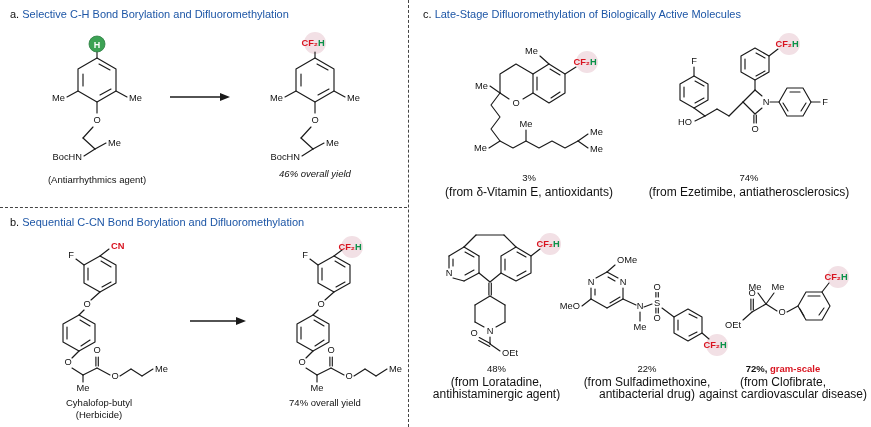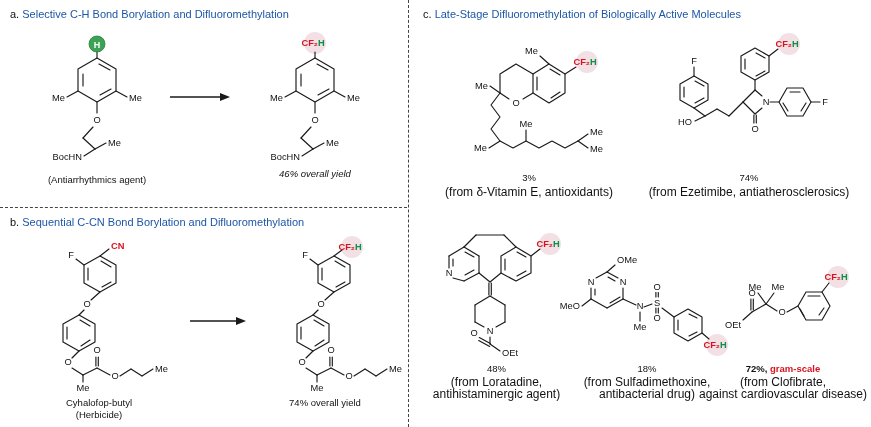--- a/index.html
+++ b/index.html
@@ -344,21 +344,21 @@
       <text class="atom" x="58" y="35" text-anchor="start">OMe</text>
       <text class="atom" x="21" y="81" text-anchor="end">MeO</text>
       <text class="atom" x="81" y="81" text-anchor="middle">N</text>
       <text class="atom" x="81" y="102" text-anchor="middle">Me</text>
       <text class="atom" x="98" y="78" text-anchor="middle">S</text>
       <text class="atom" x="98" y="62" text-anchor="middle">O</text>
       <text class="atom" x="98" y="93" text-anchor="middle">O</text>
       <text class="ar" x="161" y="120" text-anchor="end">CF₂</text>
       <text class="gr" x="161" y="120" text-anchor="start">H</text>
     </svg>
-    <div class="mol-label" style="left:148px;top:363px;width:180px;">18%</div>
+    <div class="mol-label" style="left:148px;top:363px;width:180px;">22%</div>
     <div class="mol-label src" style="left:148px;top:375px;width:180px;">(from Sulfadimethoxine,</div>
     <div class="mol-label src" style="left:148px;top:387px;width:180px;">antibacterial drug)</div>
 
     <svg class="struct" style="left:295px;top:252px;" width="160" height="90" viewBox="0 0 160 90">
       <circle class="hl" cx="134" cy="25" r="11"></circle>
       <g class="bond">
         <line x1="62" y1="52" x2="54" y2="41"></line>
         <line x1="62" y1="52" x2="70" y2="41"></line>
         <line x1="62" y1="52" x2="48" y2="60"></line>
         <line x1="46.9" y1="47" x2="46.9" y2="58"></line>

